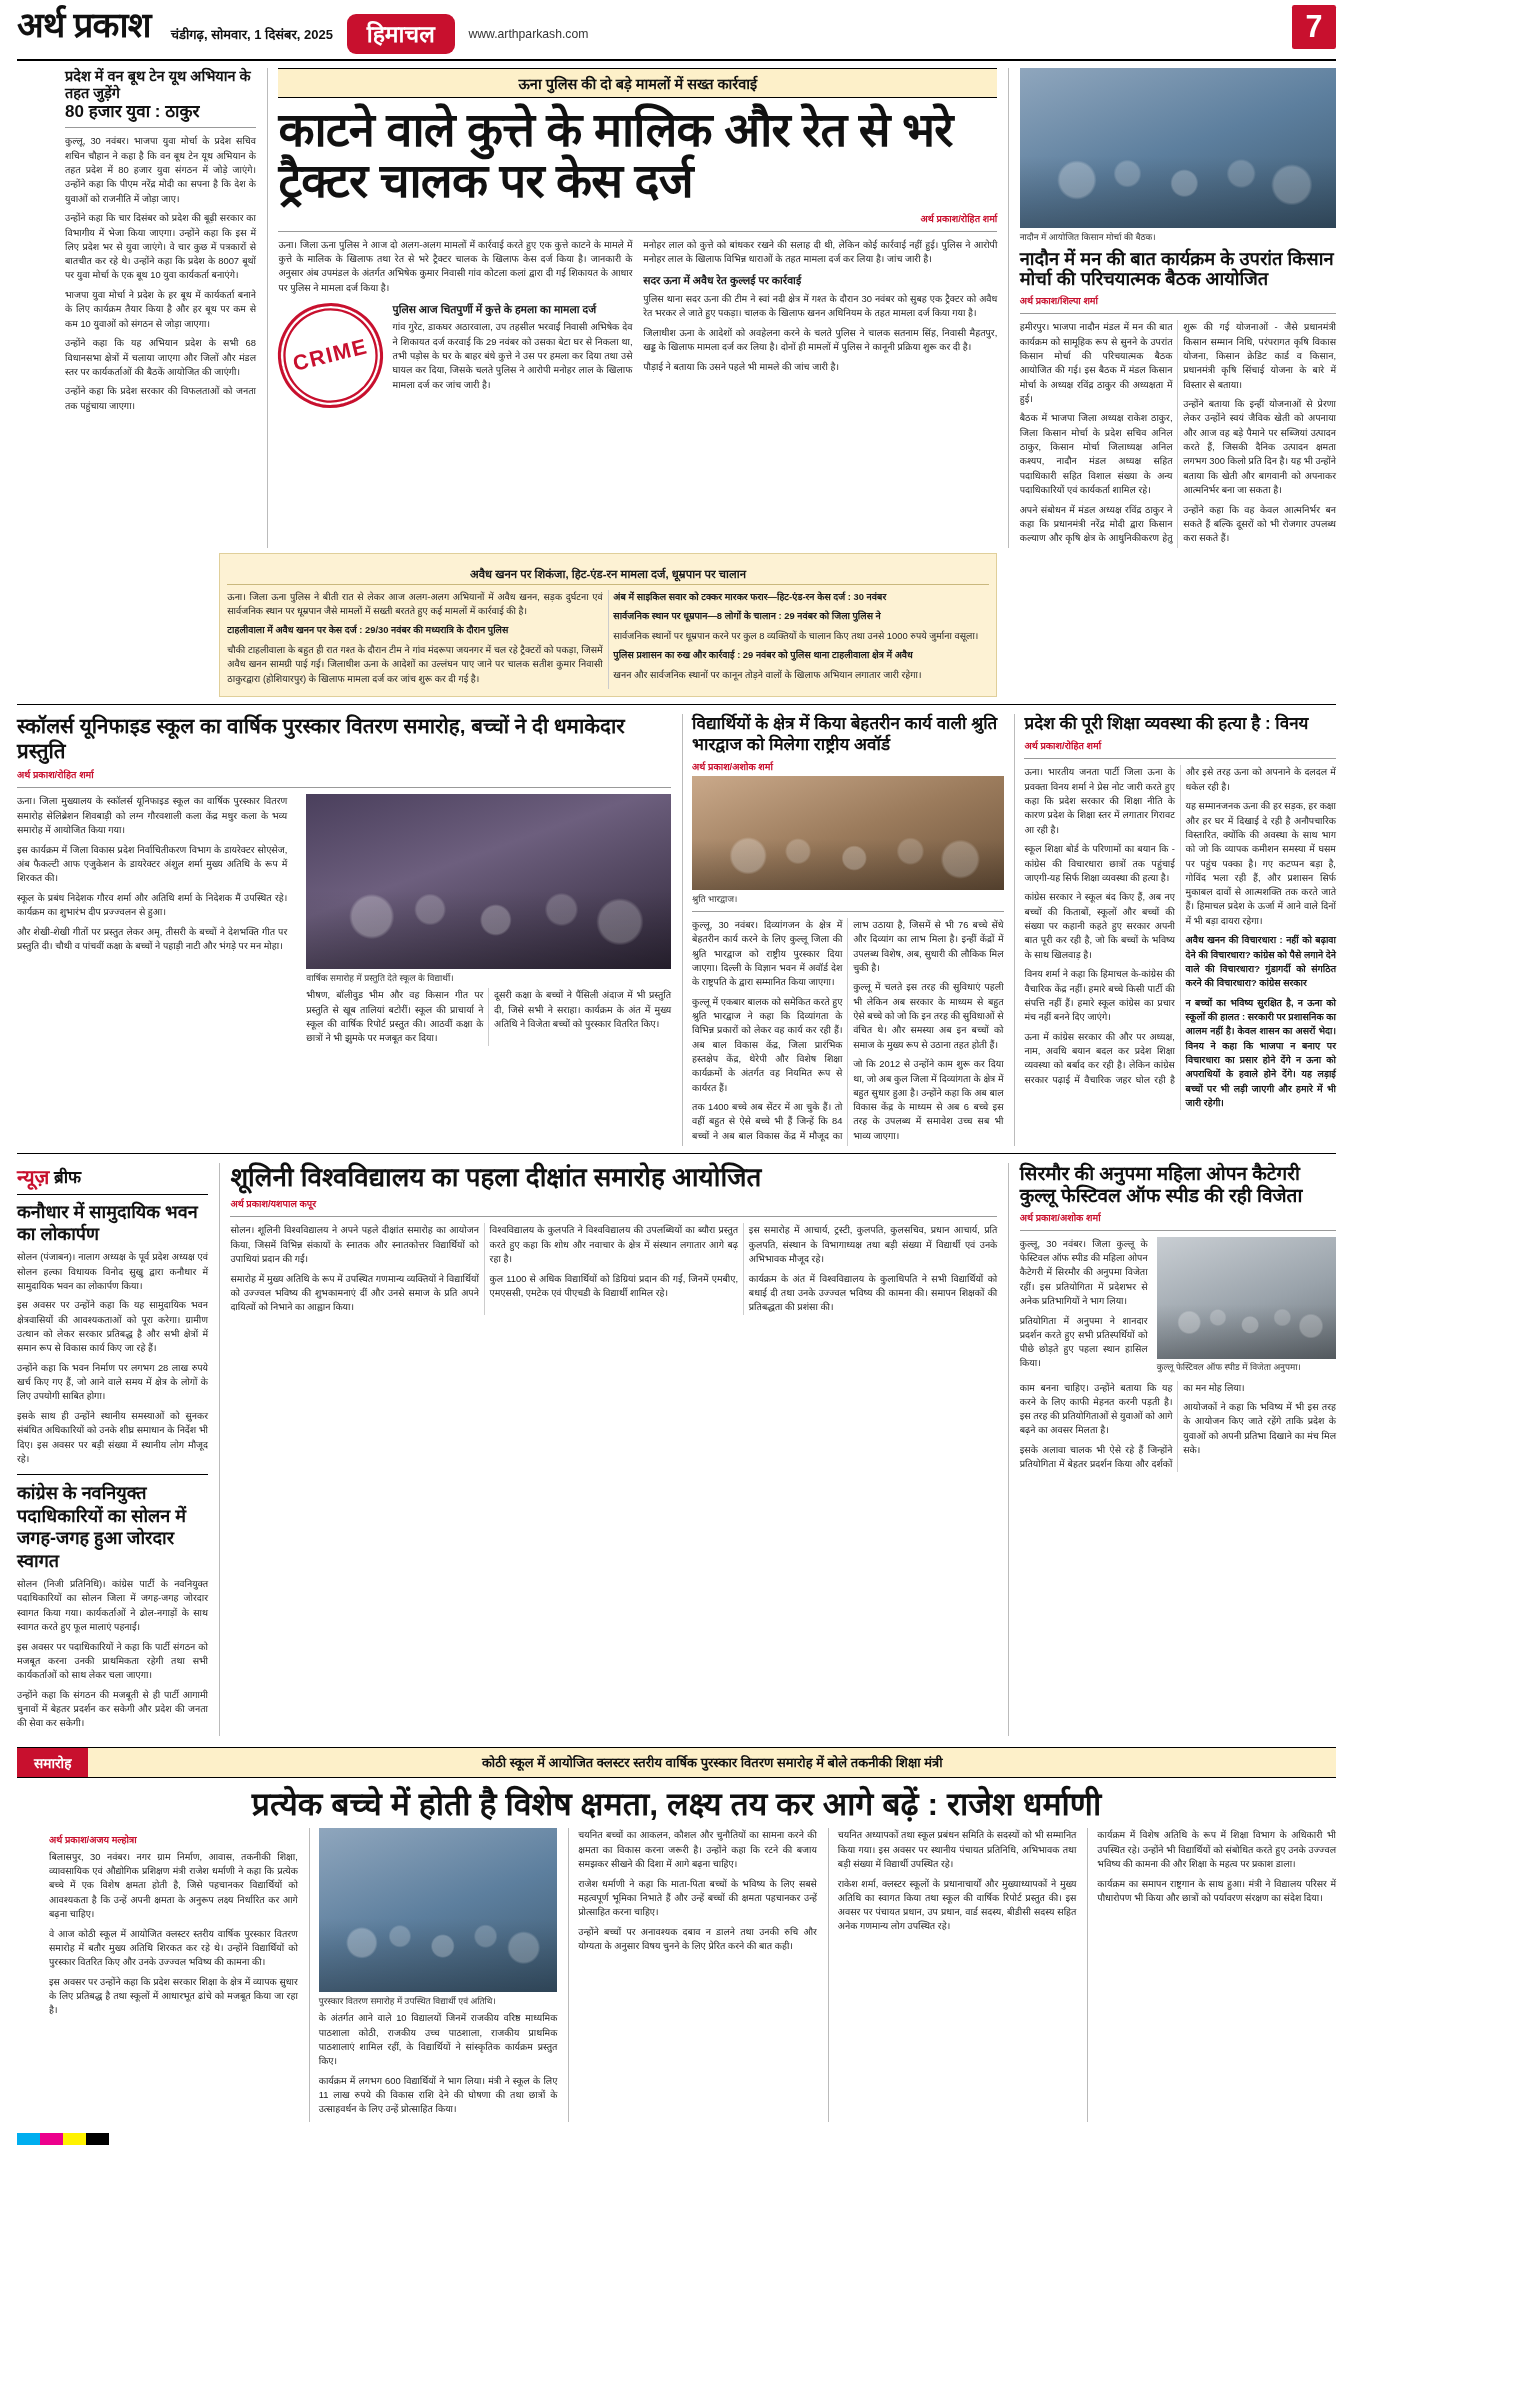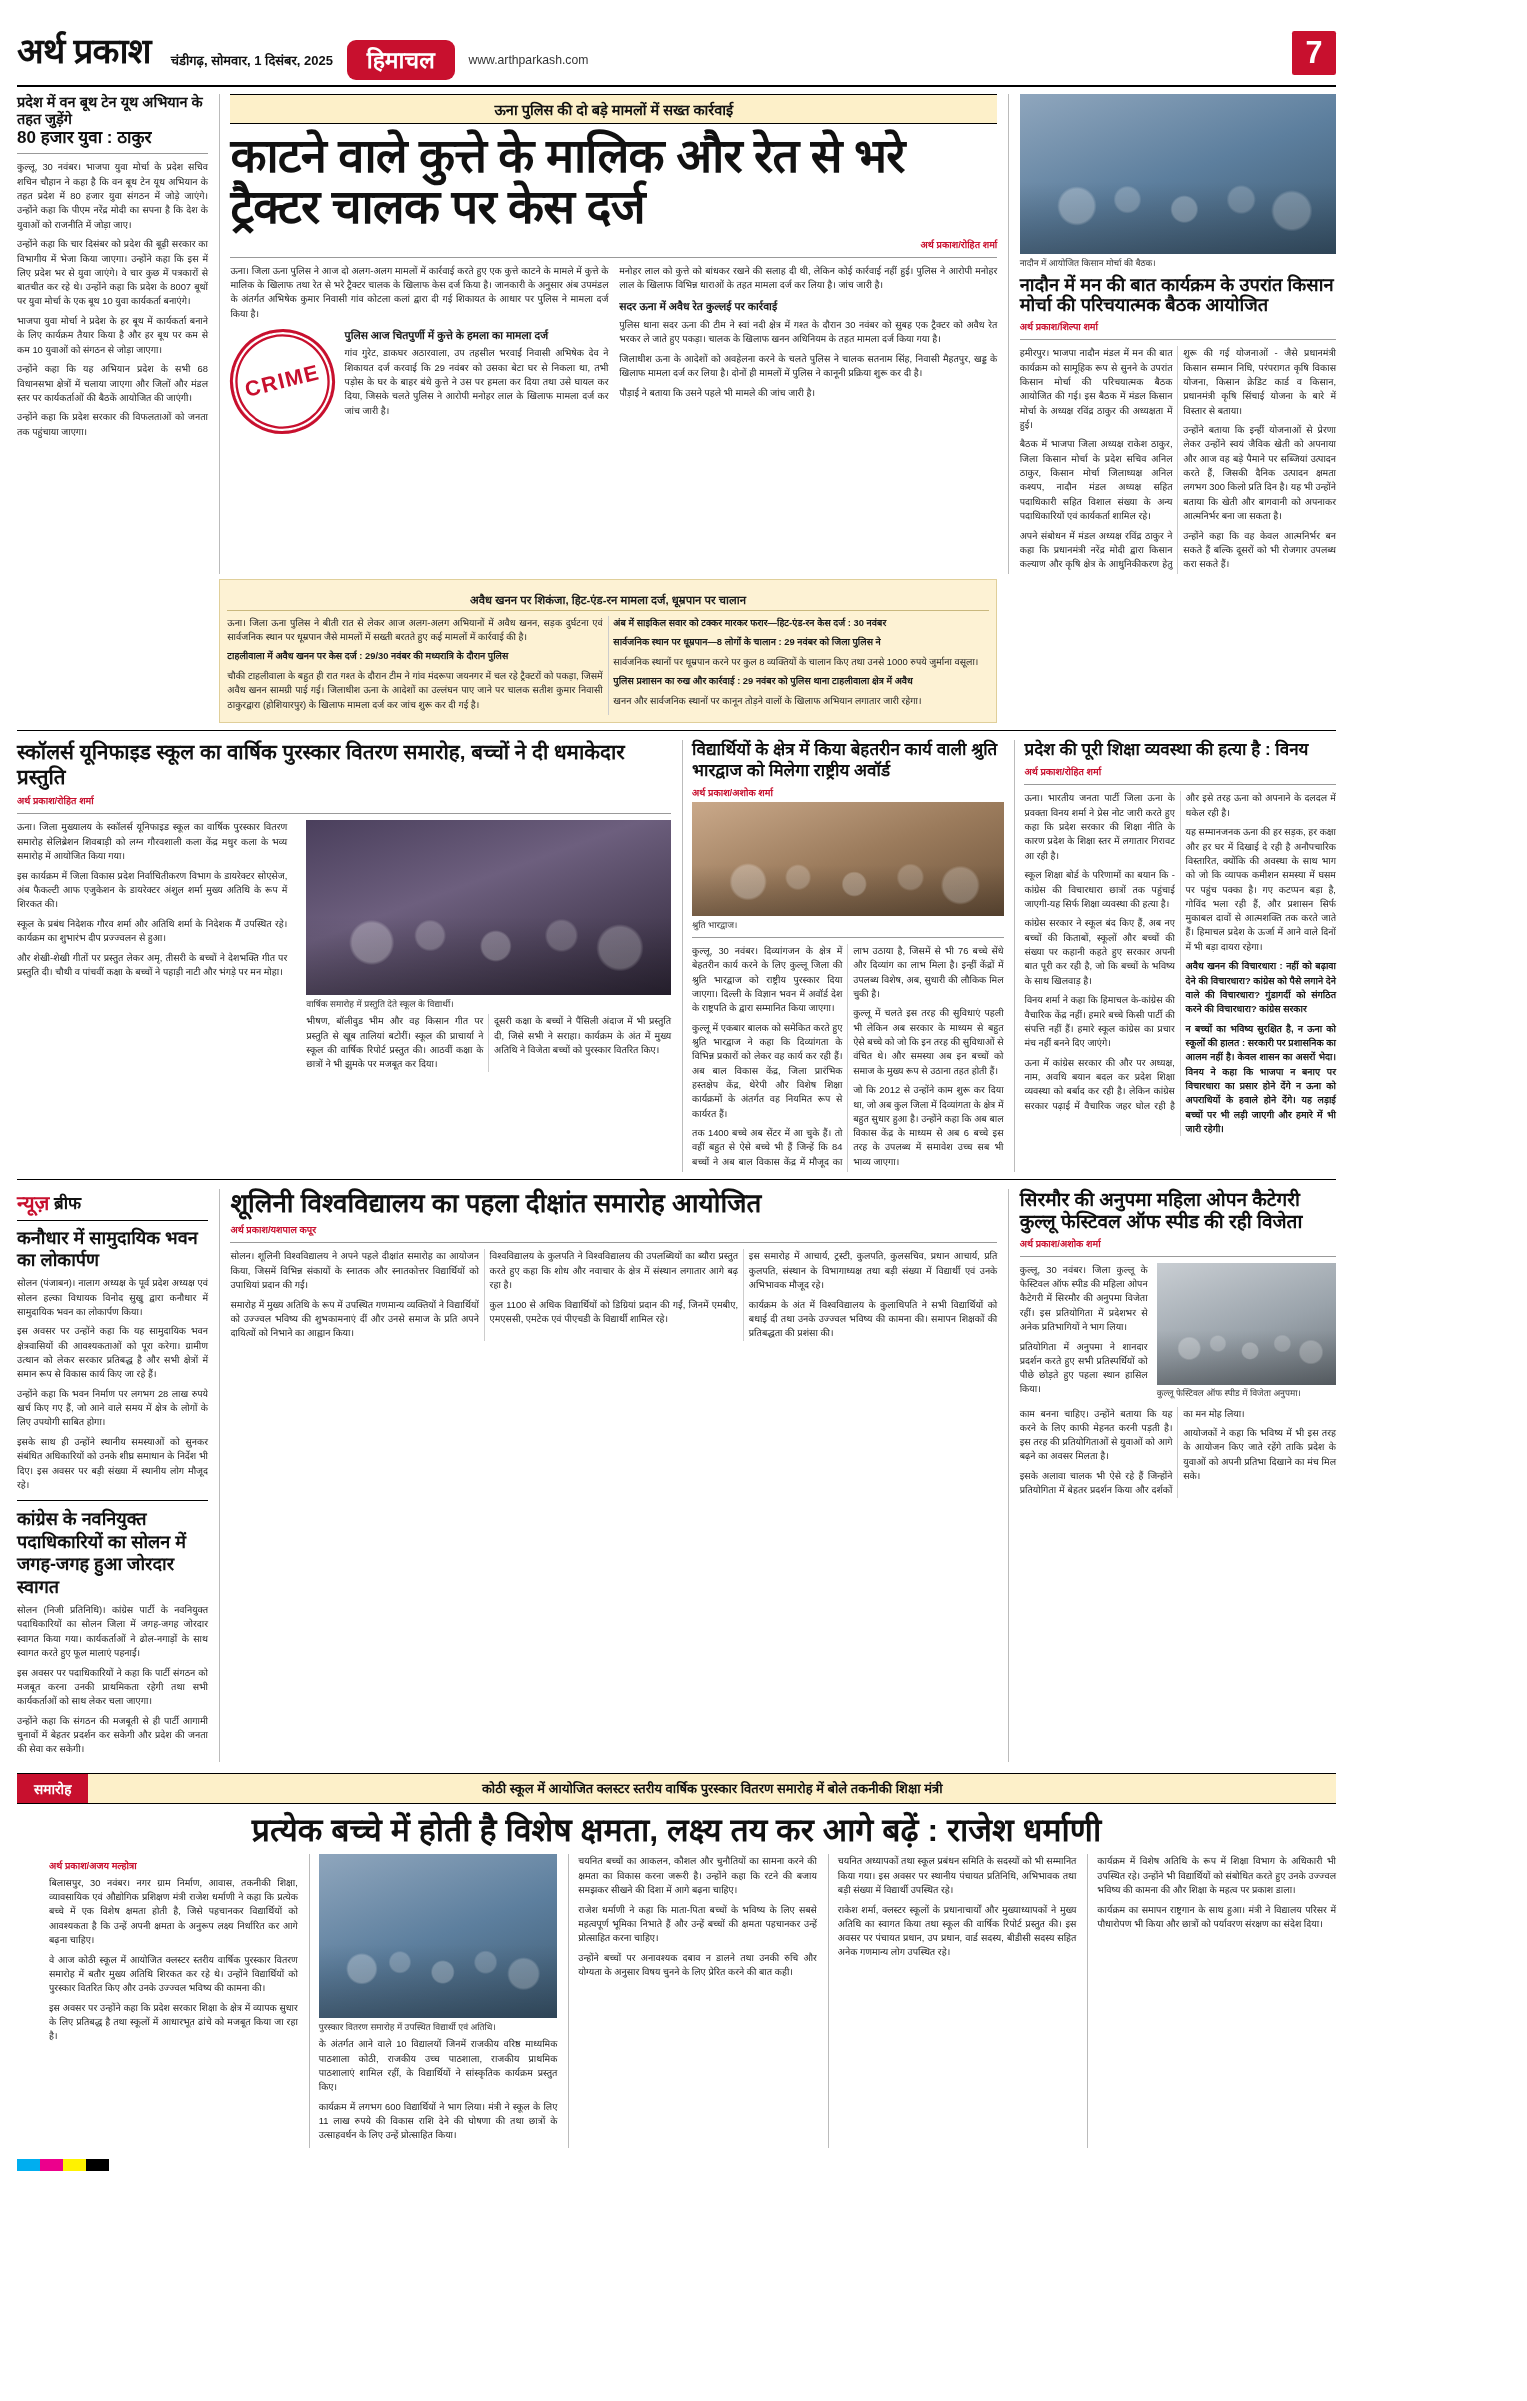--- a/index.html
+++ b/index.html
@@ -4,21 +4,21 @@
 <style>
   * { box-sizing: border-box; }
   html, body { margin:0; padding:0; }
   body {
     width:1527px; height:2401px;
     background:#ffffff;
     font-family:"Liberation Sans", sans-serif;
     color:#111;
     position:relative;
   }
-  .page { width:1353px; height:2401px; padding:26px 17px; position:relative; }
+  .page { width:1353px; height:2401px; padding:0 17px; position:relative; }
 
   
   .masthead { display:flex; align-items:flex-start; border-bottom:2.3px solid #000; padding-bottom:4.6px; }
   .logo { font-size:35px; font-weight:bold; letter-spacing:-0.8px; padding-right:20px; white-space:nowrap; }
   .mh-mid { flex:1; display:flex; align-items:center; gap:13.7px; padding-top:13.7px; }
   .mh-date { font-size:13px; font-weight:bold; color:#111; white-space:nowrap; }
   .mh-badge { background:#c8102e; color:#fff; font-size:23px; font-weight:bold; padding:3.1px 20px 5.3px; border-radius:9px; }
   .mh-url { font-size:12.2px; color:#333; }
   .mh-pageno { background:#c8102e; color:#fff; font-size:30.5px; font-weight:bold; width:44px; height:44px; display:flex;align-items:center;justify-content:center; border-radius:2.3px; margin-top:4.6px;}
 
@@ -99,21 +99,21 @@
   <div class="masthead">
     <div class="logo">अर्थ प्रकाश</div>
     <div class="mh-mid">
       <div class="mh-date">चंडीगढ़, सोमवार, 1 दिसंबर, 2025</div>
       <div class="mh-badge">हिमाचल</div>
       <div class="mh-url">www.arthparkash.com</div>
     </div>
     <div class="mh-pageno">7</div>
   </div>
 
-  <div class="top-grid" style="margin-top:7.6px;">
+  <div class="top-grid" style="margin-top:7.6px;margin-left:48px;">
 
     <div>
       <div class="hl" style="font-size:14.5px;">प्रदेश में वन बूथ टेन यूथ अभियान के तहत जुड़ेंगे</div>
       <div class="hl" style="font-size:17px;margin-top:1.5px;">80 हजार युवा : ठाकुर</div>
       <div class="sep-thin"></div>
       <div class="body-txt">
         <p>कुल्लू, 30 नवंबर। भाजपा युवा मोर्चा के प्रदेश सचिव शचिन चौहान ने कहा है कि वन बूथ टेन यूथ अभियान के तहत प्रदेश में 80 हजार युवा संगठन में जोड़े जाएंगे। उन्होंने कहा कि पीएम नरेंद्र मोदी का सपना है कि देश के युवाओं को राजनीति में जोड़ा जाए।</p>
         <p>उन्होंने कहा कि चार दिसंबर को प्रदेश की बूढ़ी सरकार का विभागीय में भेजा किया जाएगा। उन्होंने कहा कि इस में लिए प्रदेश भर से युवा जाएंगे। वे चार कुछ में पत्रकारों से बातचीत कर रहे थे। उन्होंने कहा कि प्रदेश के 8007 बूथों पर युवा मोर्चा के एक बूथ 10 युवा कार्यकर्ता बनाएंगे।</p>
         <p>भाजपा युवा मोर्चा ने प्रदेश के हर बूथ में कार्यकर्ता बनाने के लिए कार्यक्रम तैयार किया है और हर बूथ पर कम से कम 10 युवाओं को संगठन से जोड़ा जाएगा।</p>
         <p>उन्होंने कहा कि यह अभियान प्रदेश के सभी 68 विधानसभा क्षेत्रों में चलाया जाएगा और जिलों और मंडल स्तर पर कार्यकर्ताओं की बैठकें आयोजित की जाएंगी।</p>

